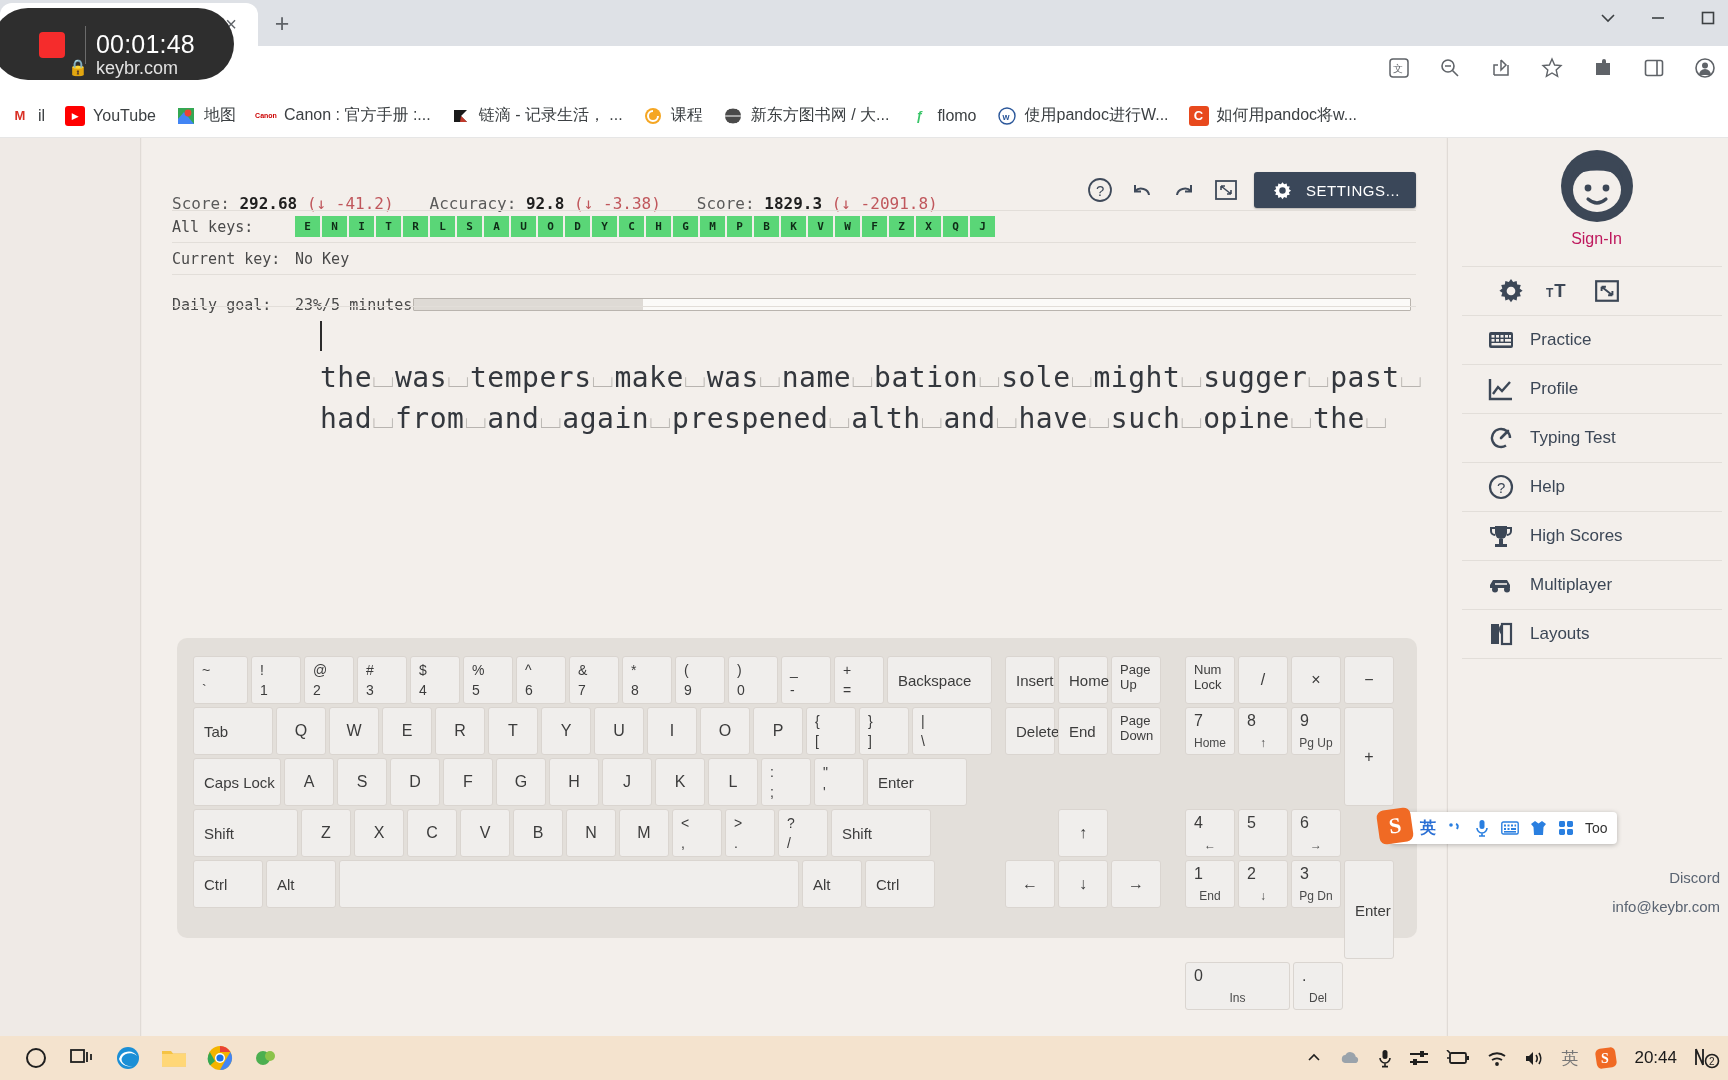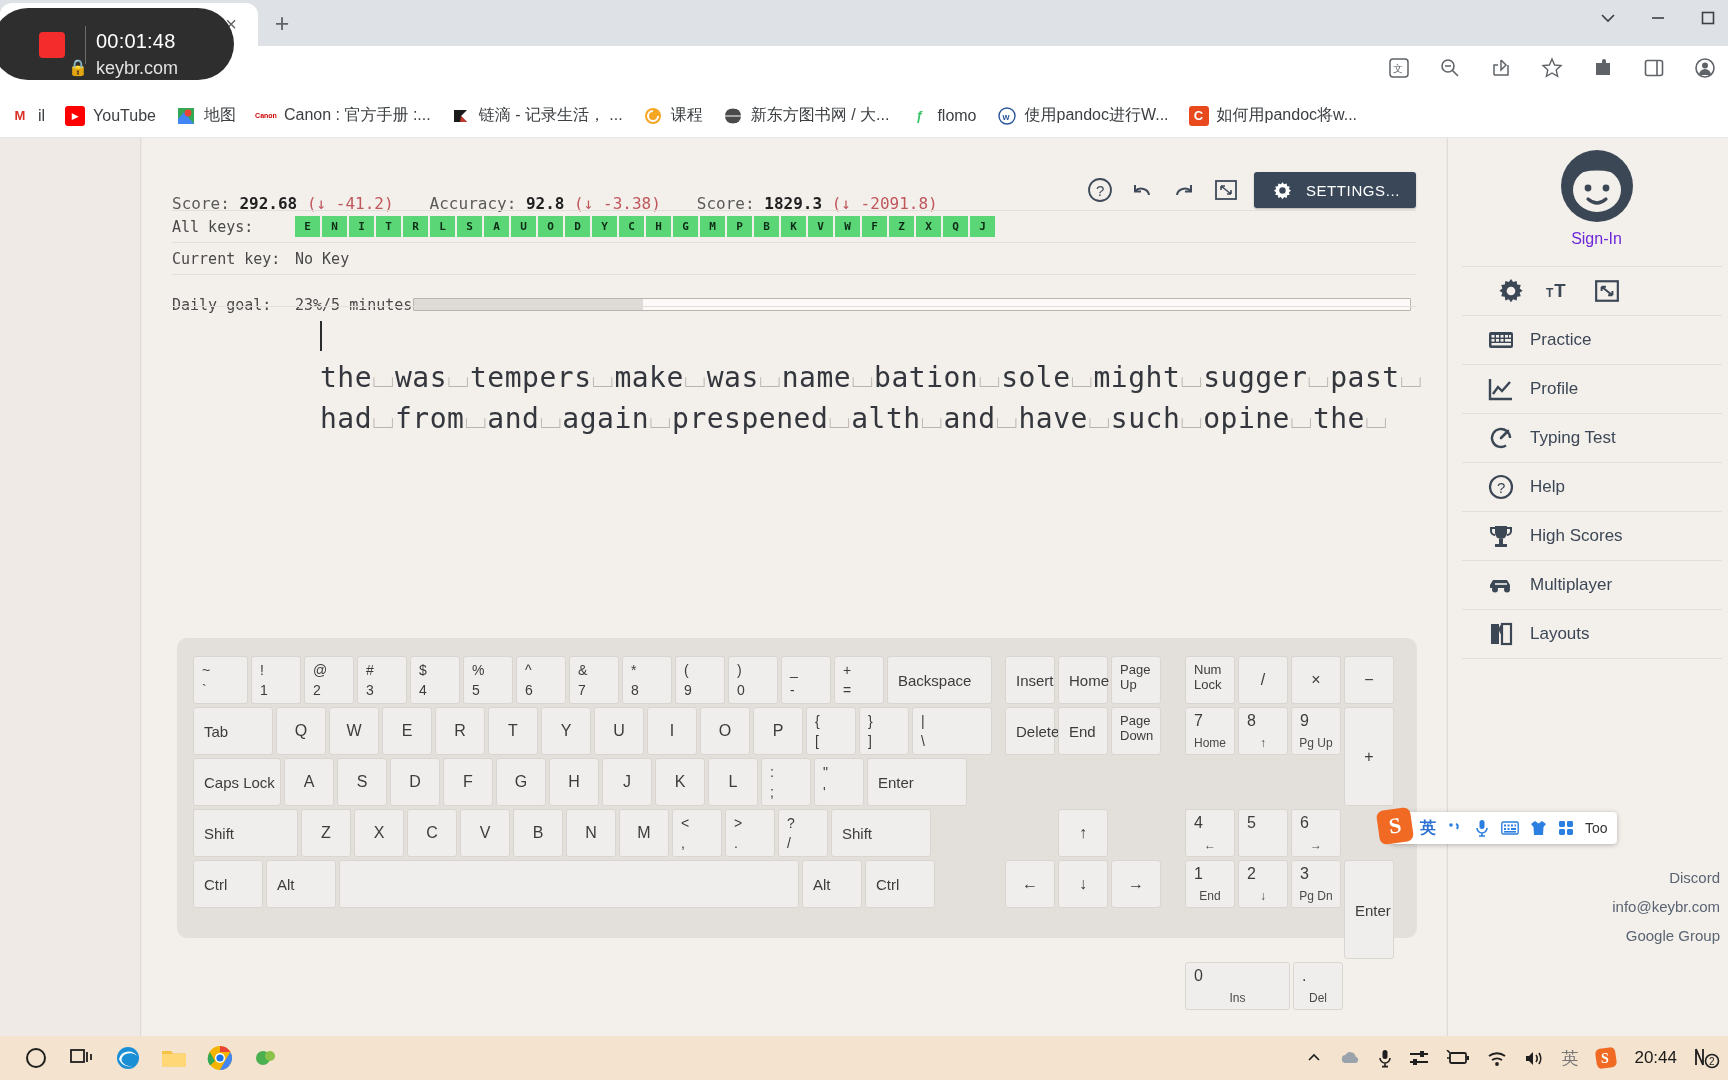--- a/index.html
+++ b/index.html
@@ -59,21 +59,21 @@
   .rec-divider {
     position: absolute; left: 93px; top: 18px; width: 1px; height: 38px;
     background: #6b6b6b;
   }
   .rec-lock {
     position: absolute; left: 76px; top: 50px;
     color: #e8e8e8; font-size: 16px;
   }
   .rec-time {
     position: absolute; left: 104px; top: 22px;
-    color: #ffffff; font-size: 20px; letter-spacing: 0.2px;
+    color: #ffffff; font-size: 25px; letter-spacing: 0.2px;
   }
   .rec-host {
     position: absolute; left: 104px; top: 50px;
     color: #e2e2e2; font-size: 18px;
   }
 
   .chrome-toolbar {
     position: absolute; top: 46px; left: 0; width: 1728px; height: 48px;
     background: #ffffff;
   }
@@ -207,21 +207,21 @@
   
   .sidebar {
     position: absolute; left: 1447px; top: 0; width: 281px; height: 900px;
     background: #f3efeb; border-left: 1px solid #e0dbd6;
   }
   .sb-avatar { position: absolute; left: 16px; top: 12px; width: 265px; text-align: center; }
   .avatar-circle {
     width: 72px; height: 72px; margin: 0 auto; border-radius: 50%;
     background: #3c4756; position: relative;
   }
-  .sb-signin { margin-top: 8px; font-size: 16px; color: #6d28d9; }
+  .sb-signin { margin-top: 8px; font-size: 16px; color: #be185d; }
   .sb-div { position: absolute; left: 14px; width: 260px; height: 1px; background: #e2ded9; }
   .sb-iconrow {
     position: absolute; left: 14px; top: 130px; width: 262px; height: 48px;
     display: flex; align-items: center; gap: 22px; padding-left: 36px;
     color: #3c4756;
   }
   .sb-item {
     position: absolute; left: 14px; width: 270px; height: 48px;
     display: flex; align-items: center; gap: 16px; padding-left: 26px;
     font-size: 17px; color: #3c4756; cursor: pointer;
@@ -985,21 +985,20 @@
             <path d="M14 13 a6 6 0 0 1 0 -9" stroke="#3c4756" stroke-width="2" fill="none"></path>
           </svg>
       </span>
       <span>Layouts</span>
     </div>
     <div class="sb-div" style="top:520px;"></div>
 
     <div class="sb-footer">
       <div>Discord</div>
       <div>info@keybr.com</div>
-      <div>Google Group</div>
     </div>
   </div>
 </div>
 
 <div class="ime-bar">
   <div class="ime-logo">S</div>
   <span style="font-weight:bold;font-size:16px;">英</span>
   <span class="ime-ico">
     <svg width="16" height="16" viewBox="0 0 16 16">
         <circle cx="4" cy="5" r="1.8" fill="#2a7fe0"></circle>

